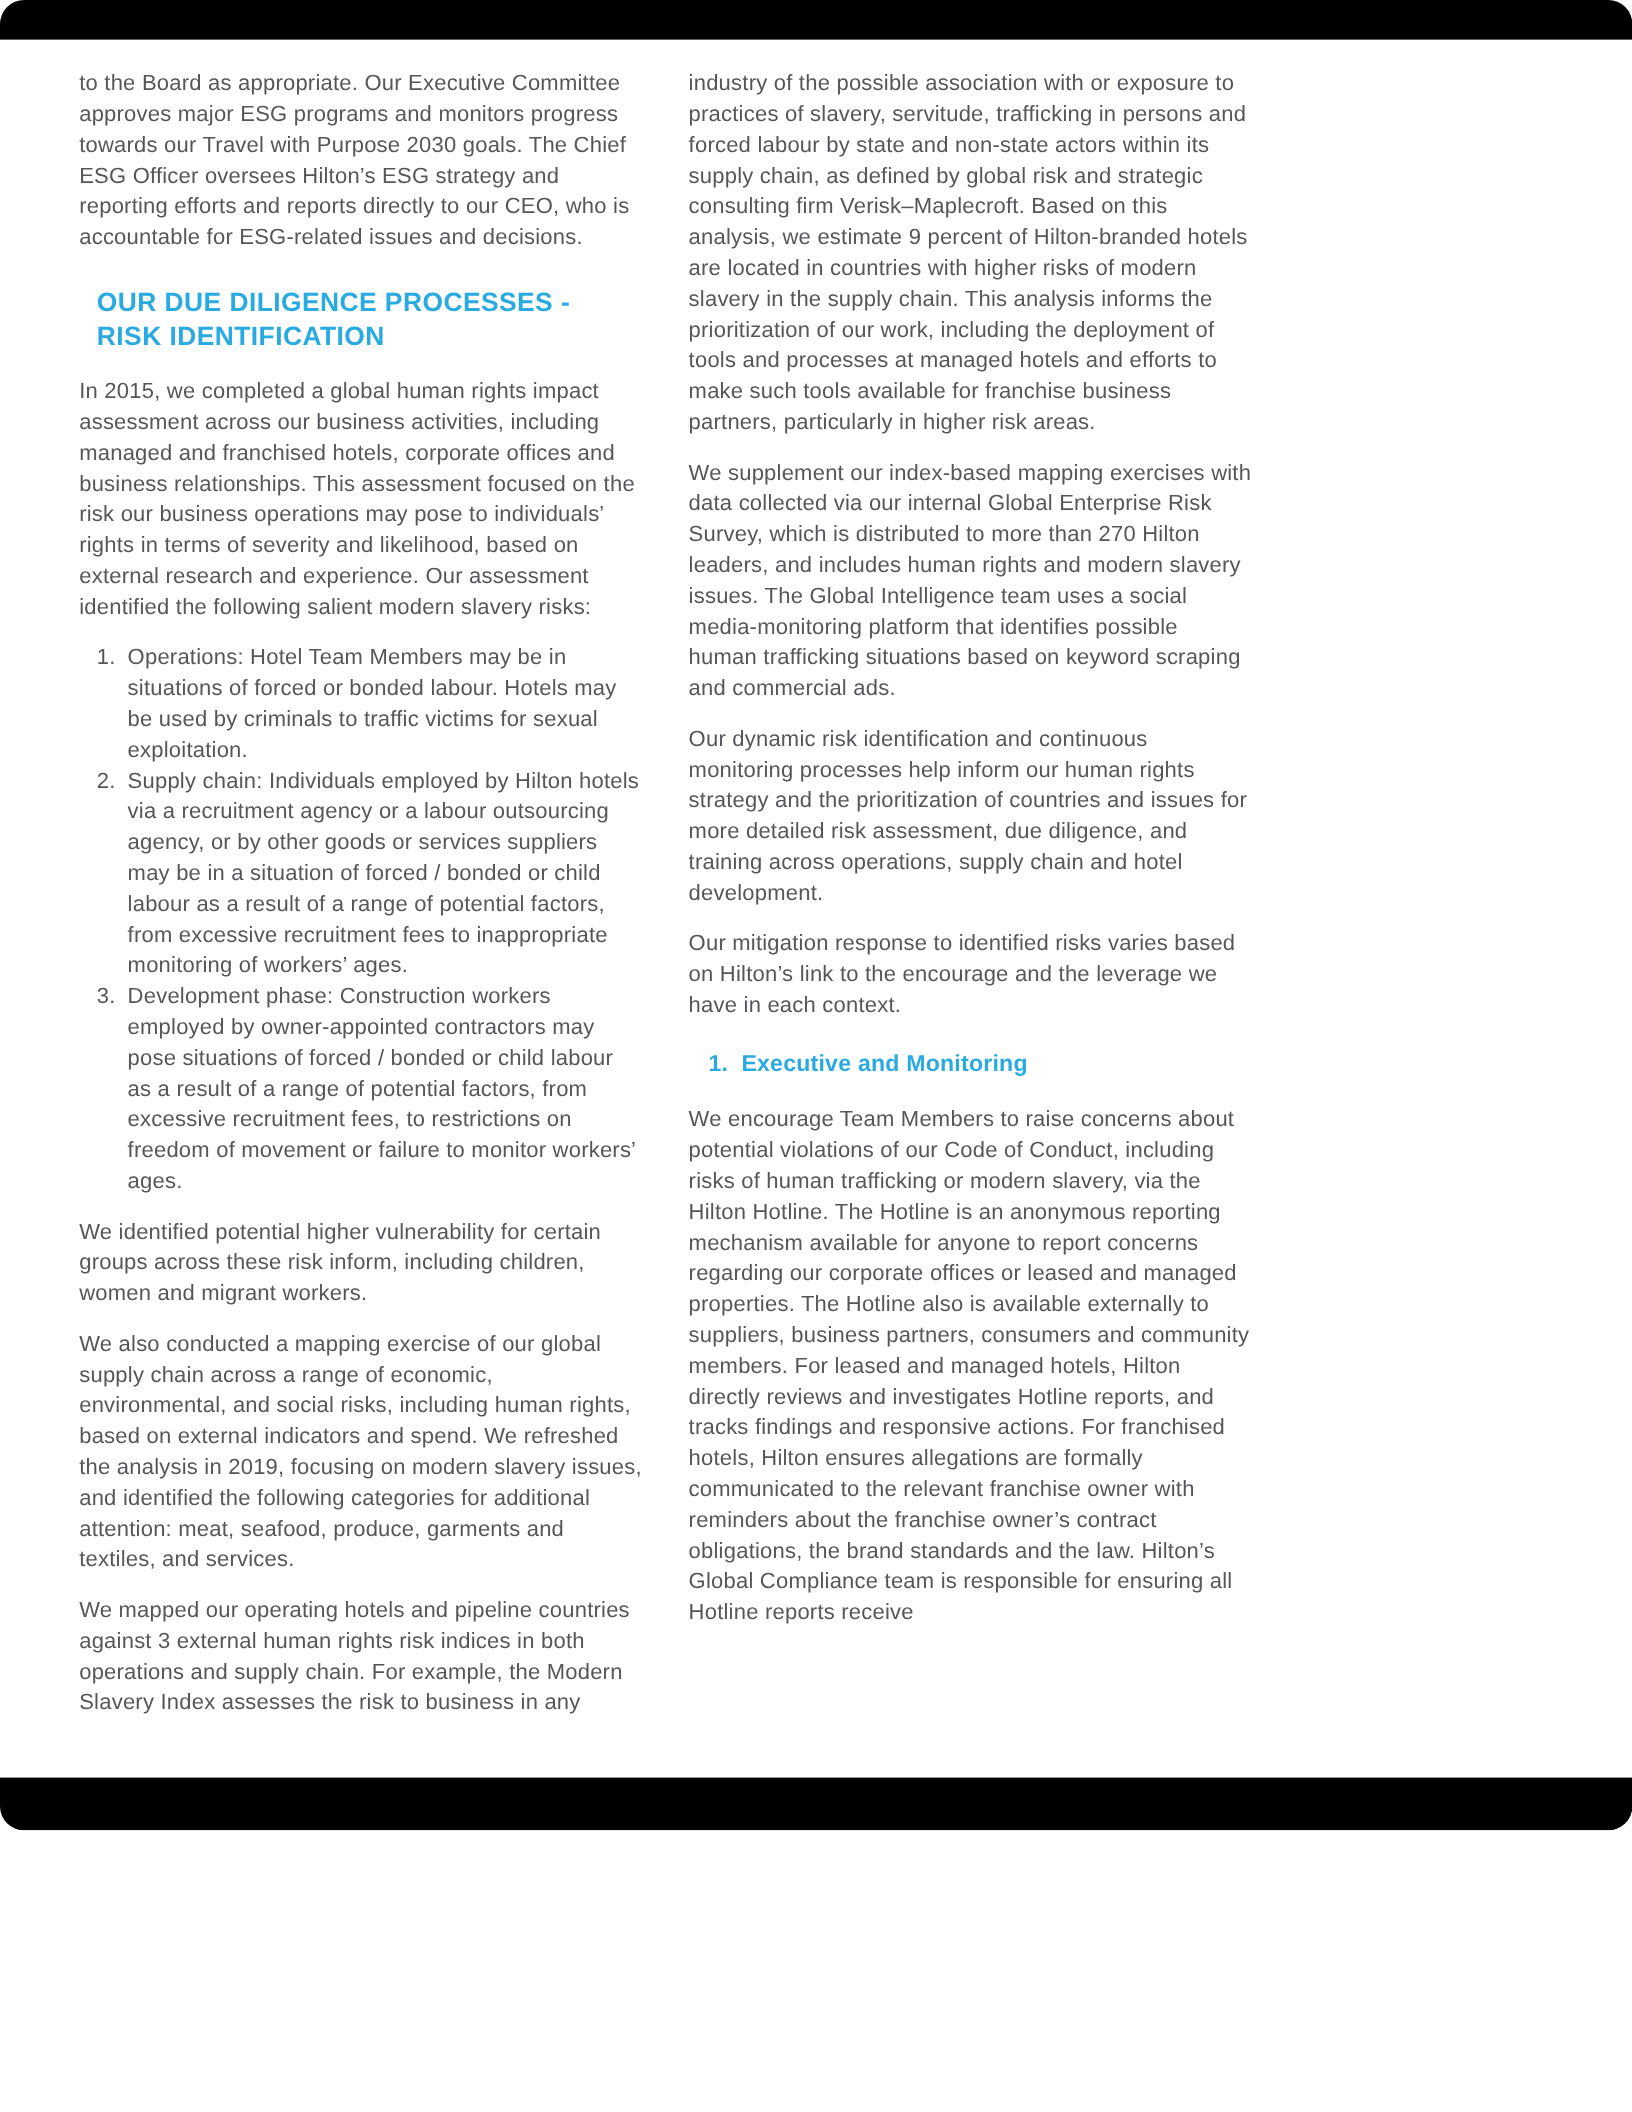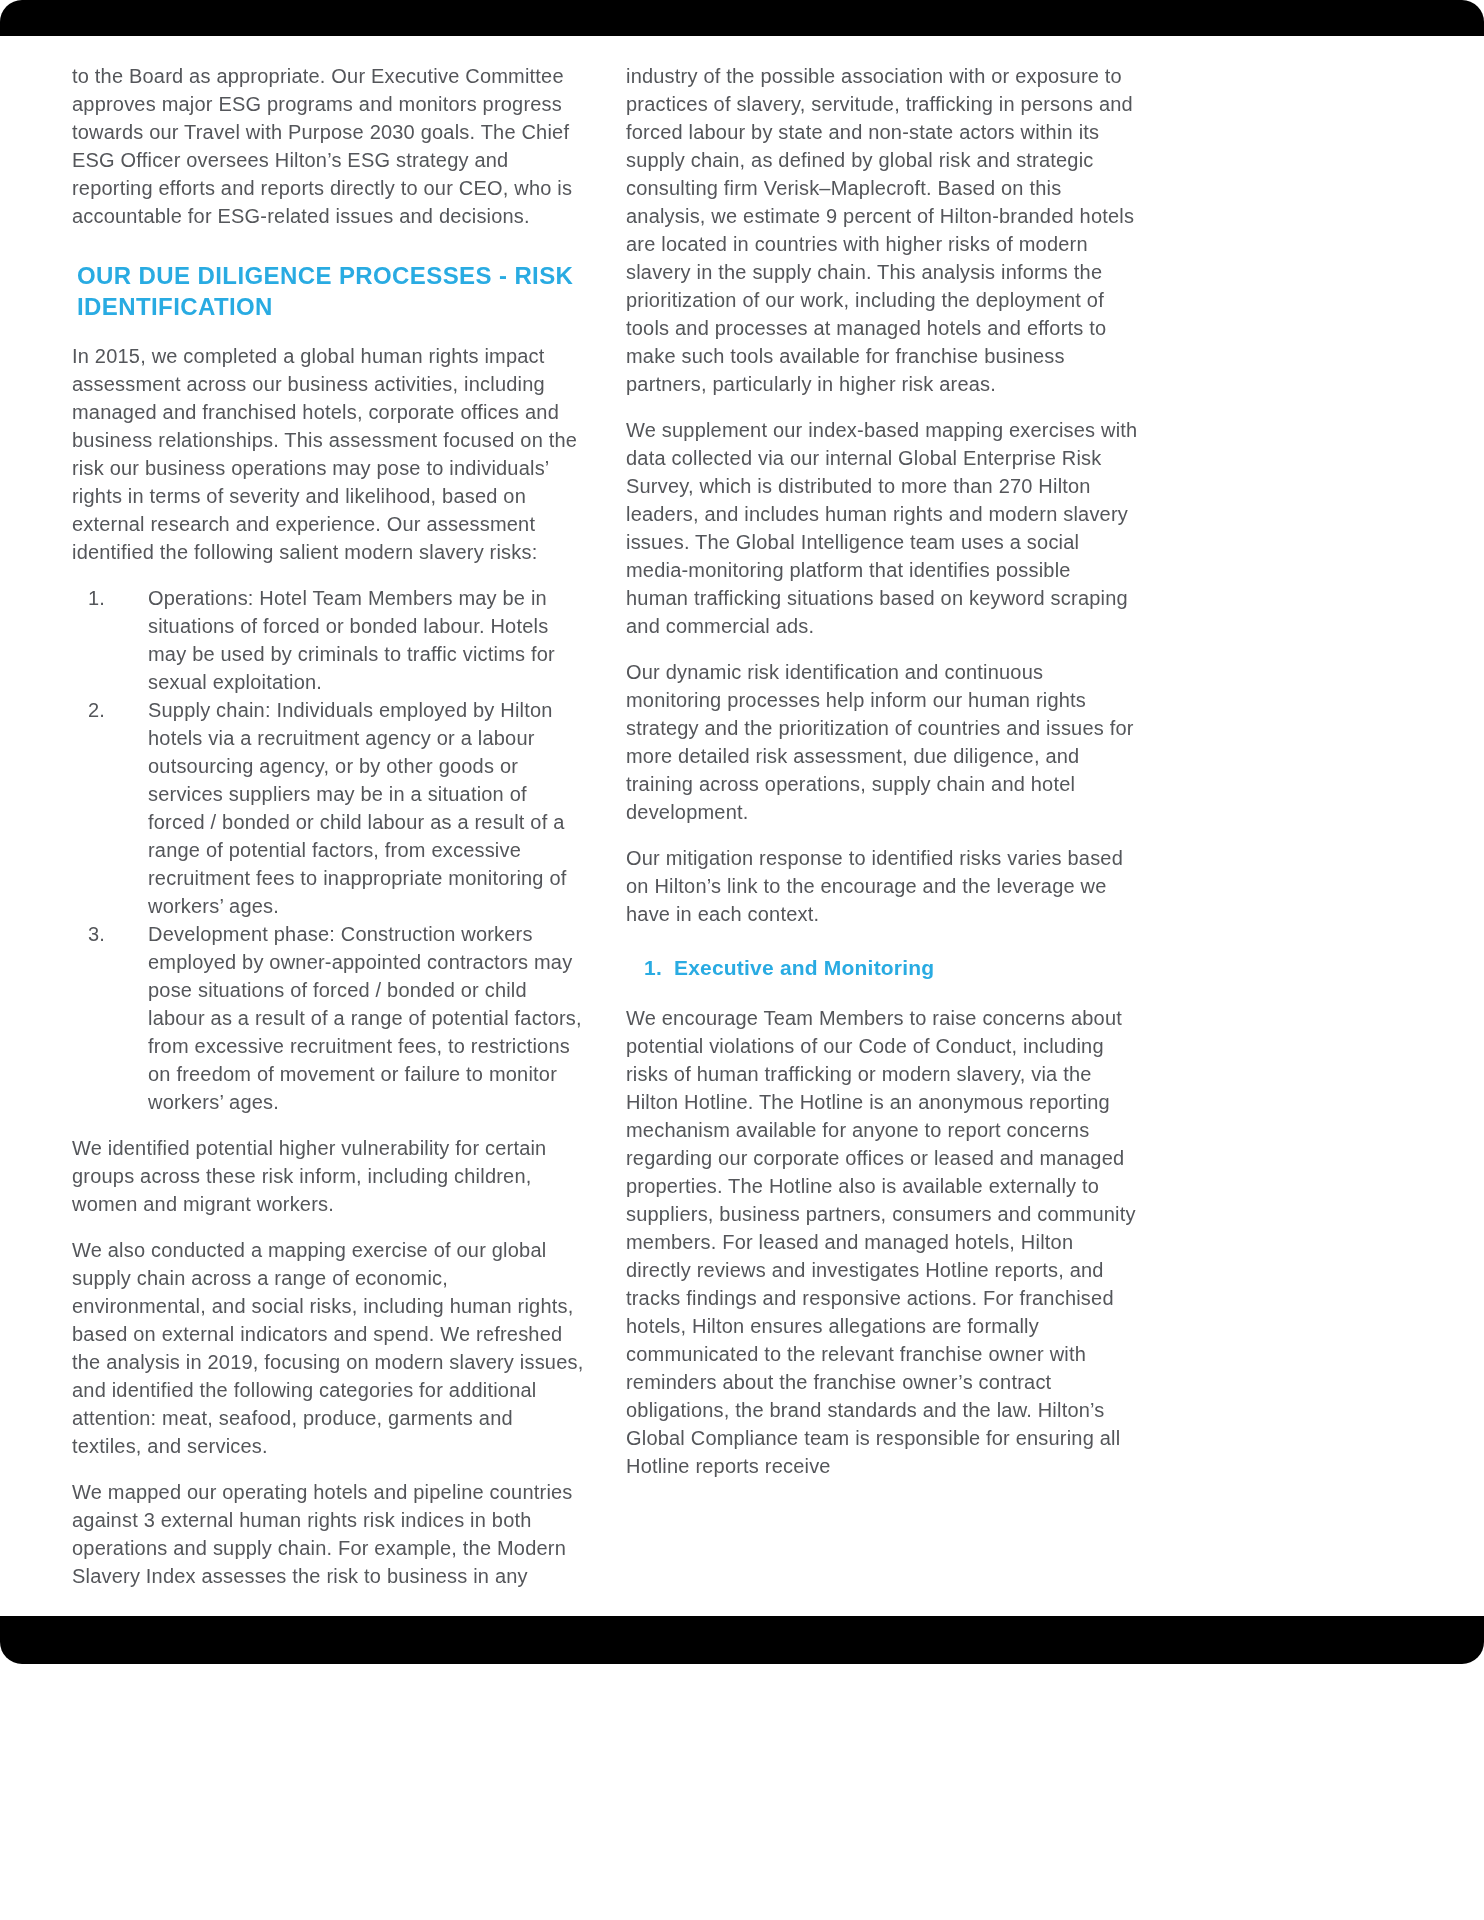--- a/index.html
+++ b/index.html
@@ -41,36 +41,35 @@
   }
   .para {
     margin: 0 0 18px 0;
   }
   .heading {
     color: #29abe2;
     font-weight: bold;
     font-size: 24px;
     line-height: 31px;
     letter-spacing: 0.4px;
-    margin: 30px 0 20px 5px;
+    margin: 30px 0 20px 16px;
   }
   .risk-list {
     margin: 0 0 18px 0;
   }
   .list-item {
     display: flex;
     padding-left: 16px;
   }
   .list-item .num {
     width: 28px;
     flex-shrink: 0;
   }
   .list-item .li-text {
     flex: 1;
-    margin-left: 32px;
   }
   .subheading {
     display: flex;
     padding-left: 18px;
     color: #29abe2;
     font-weight: bold;
     font-size: 21px;
     line-height: 28px;
     margin: 26px 0 22px 0;
   }

